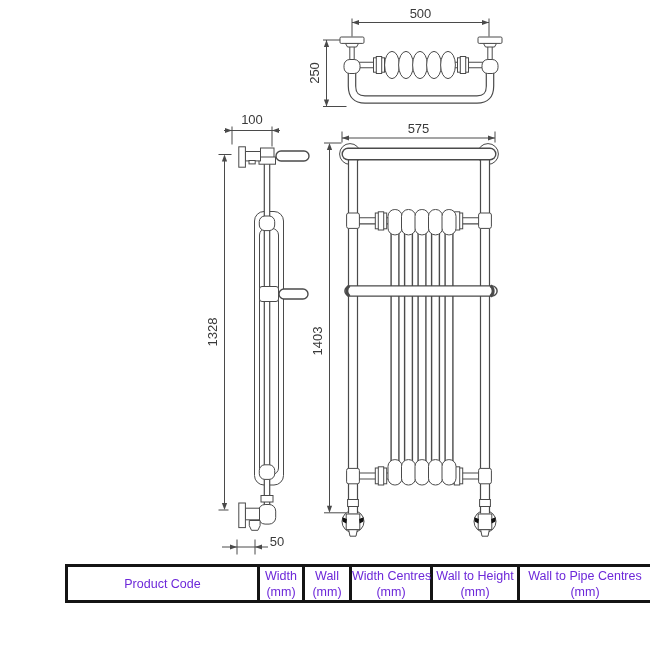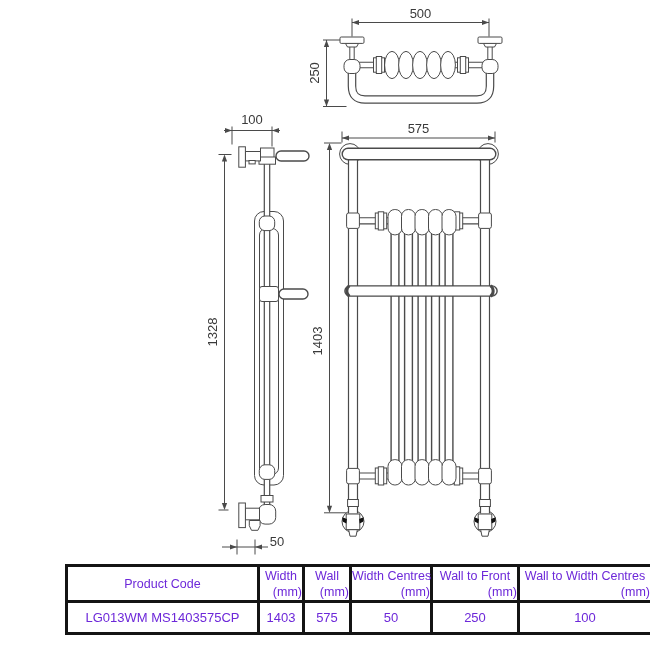--- a/index.html
+++ b/index.html
@@ -10,21 +10,21 @@
   .stroke{stroke:#4a4a4a;fill:none;stroke-width:1;}
   .wfill{stroke:#4a4a4a;fill:#fff;stroke-width:1;}
   .arrow{fill:#4a4a4a;stroke:none;}
   
   #spec-table{position:absolute;left:33px;top:564px;width:585px;border-collapse:collapse;
               table-layout:fixed;color:#6d28d9;}
   #spec-table th,#spec-table td{border:3px solid #141414;text-align:center;vertical-align:middle;
               padding:0;font-weight:normal;background:#fff;}
   #spec-table th{height:33px;font-size:12.5px;line-height:16px;}
   #spec-table td{height:29px;font-size:13px;}
-  #spec-table .unit{display:block;text-align:right;}
+  #spec-table .unit{display:block;}
   #spec-table .lbl{display:block;white-space:nowrap;}
 </style>
 </head>
 <body>
 
 <div id="canvas">
 
   <svg id="drawing" width="650" height="565" viewBox="0 0 650 565" xmlns="http://www.w3.org/2000/svg">
 
     <g>
@@ -271,32 +271,24 @@
       </th>
       <th>
         <span class="lbl">Wall</span>
             <span class="unit">(mm)</span>
       </th>
       <th>
         <span class="lbl">Width Centres</span>
             <span class="unit">(mm)</span>
       </th>
       <th>
-        <span class="lbl">Wall to Front</span>
-            <span class="unit">(mm)</span>
-      </th>
-      <th>
-        <span class="lbl">Wall to Width Centres</span>
-            <span class="unit">(mm)</span>
-      </th>
-    </tr>
-    <tr>
-      <td>LG013WM MS1403575CP</td>
-      <td>1403</td>
-      <td>575</td>
-      <td>50</td>
-      <td>250</td>
-      <td>100</td>
+        <span class="lbl">Wall to Height</span>
+            <span class="unit">(mm)</span>
+      </th>
+      <th>
+        <span class="lbl">Wall to Pipe Centres</span>
+            <span class="unit">(mm)</span>
+      </th>
     </tr>
   </tbody>
     </table>
 
 </div>
 
 </body></html>

